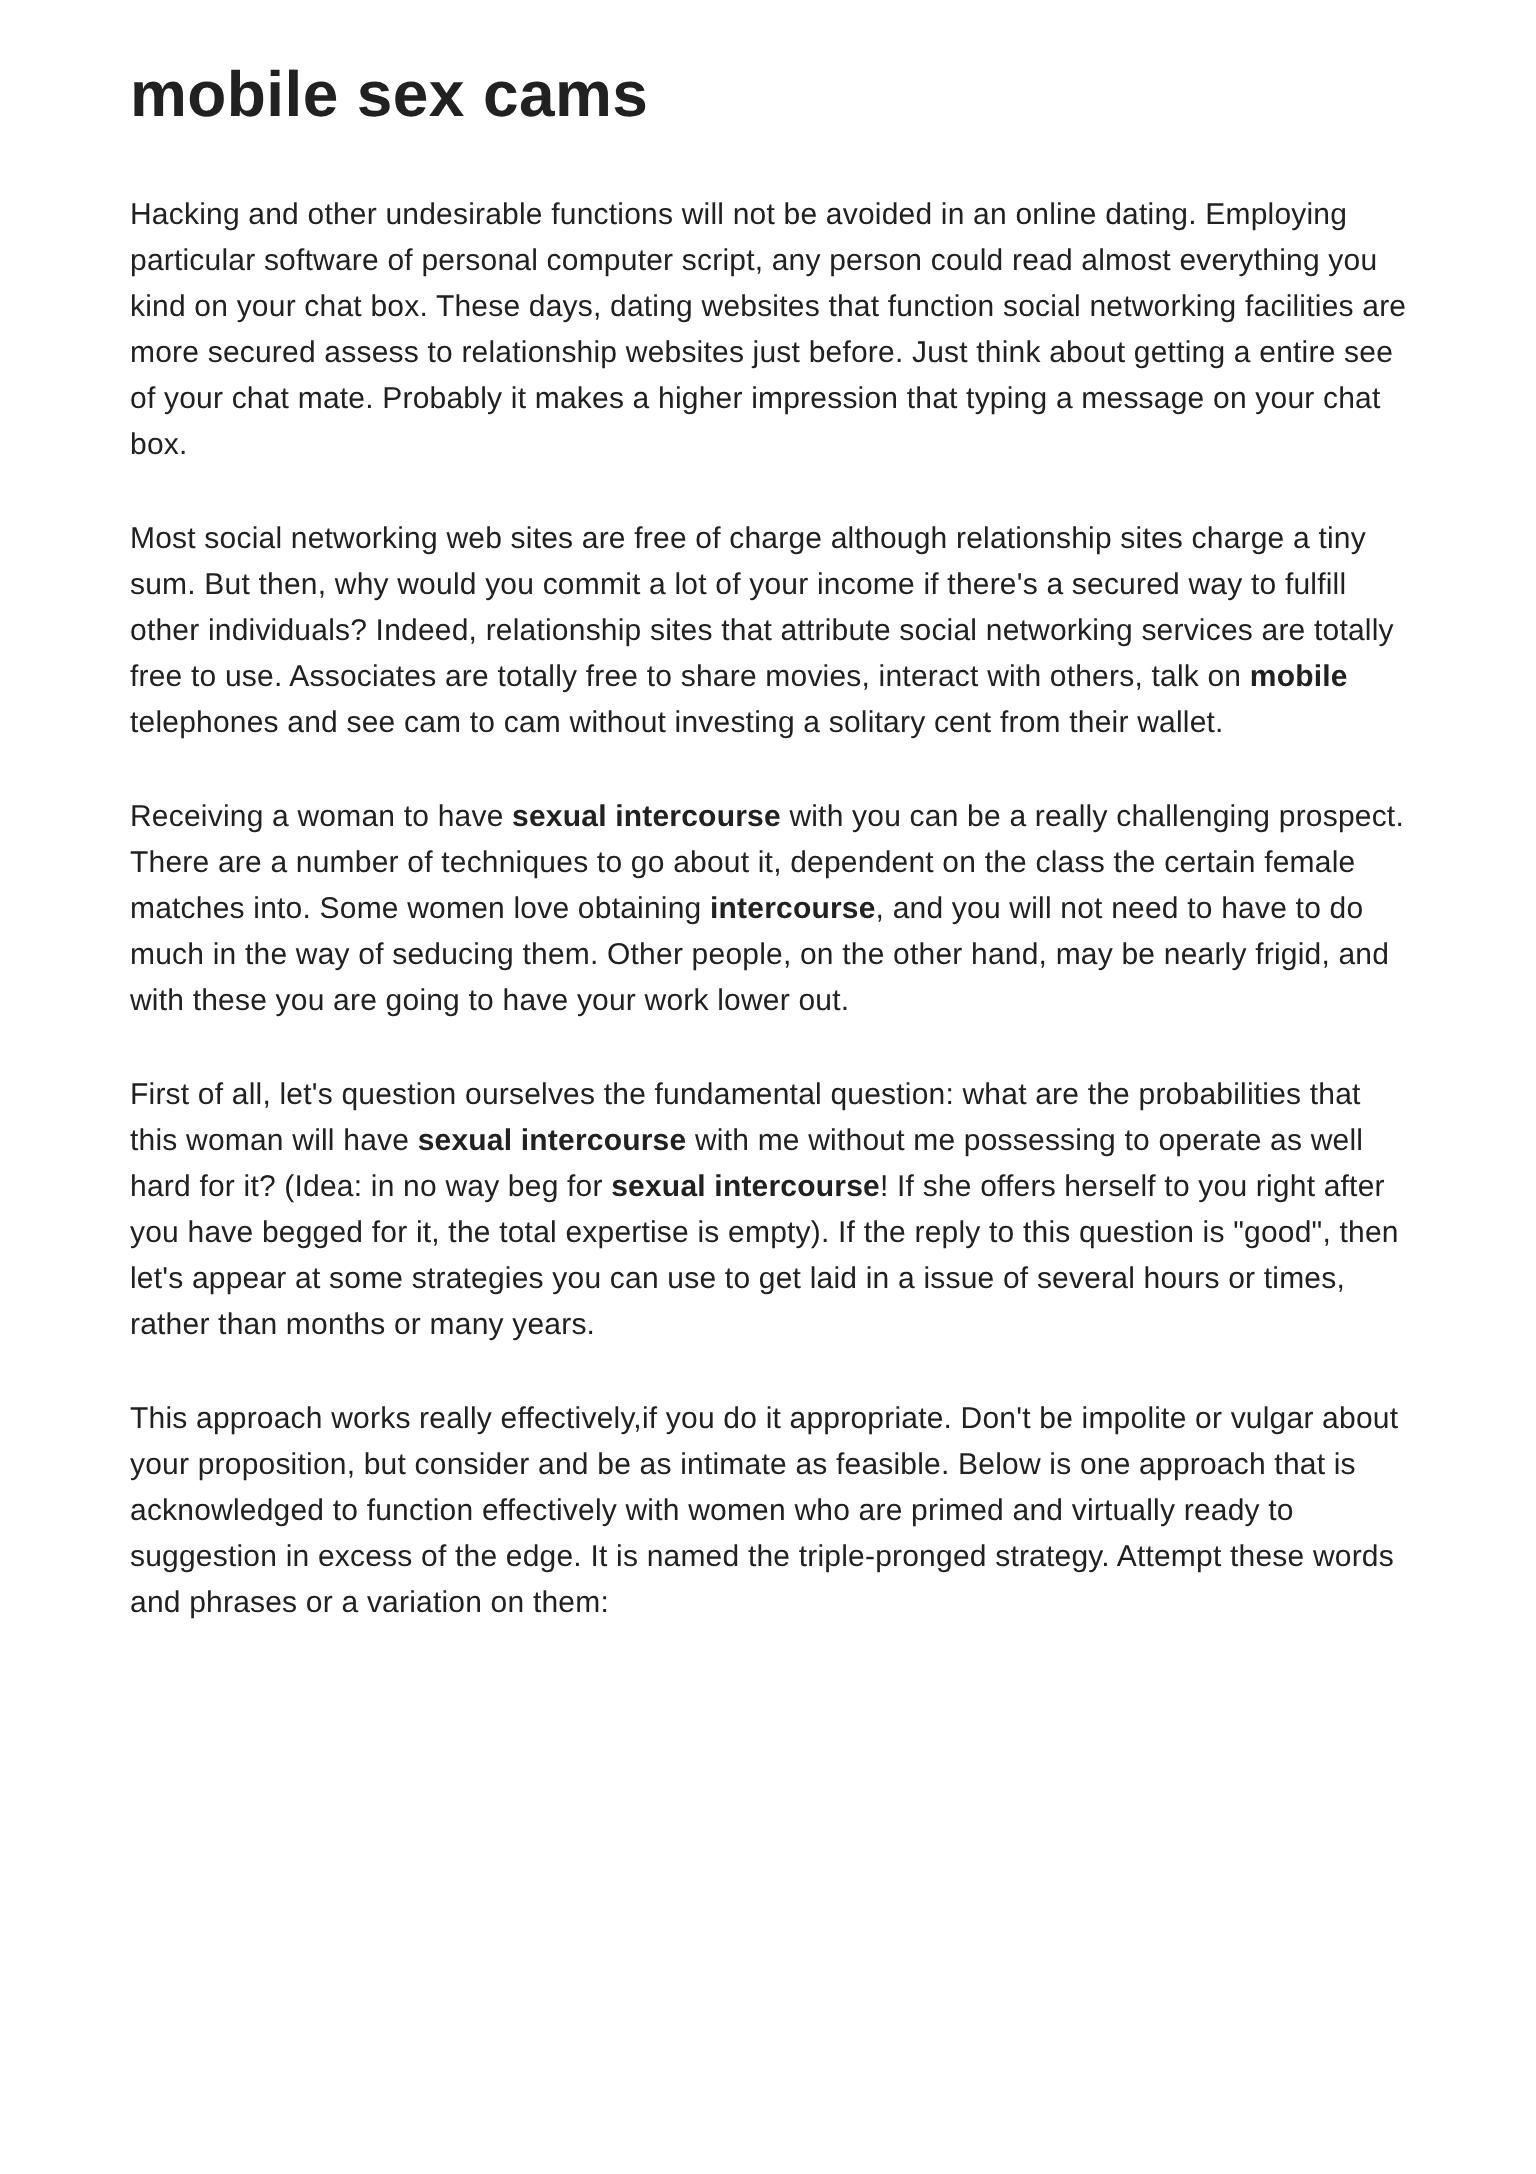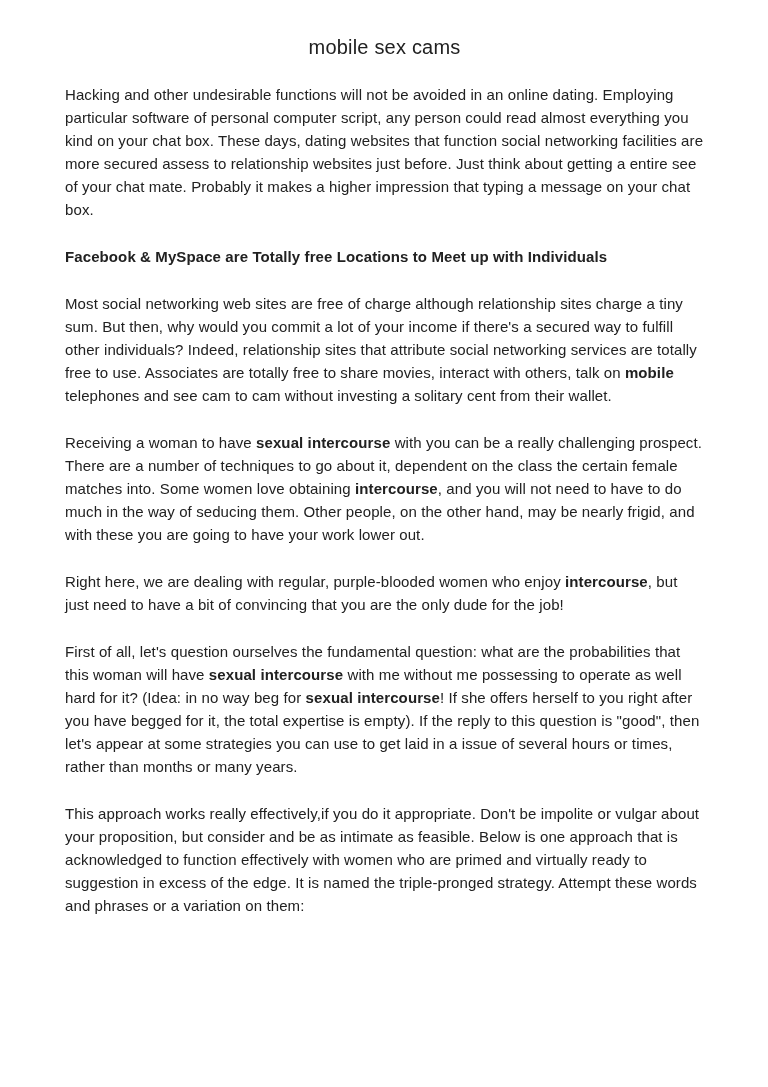--- a/index.html
+++ b/index.html
@@ -15,46 +15,43 @@
     color: #212121;
   }
   .page {
     box-sizing: border-box;
     width: 768px;
     height: 1087px;
     padding: 33px 64px 0 65px;
     background: #ffffff;
   }
   .doc-title {
-    font-size: 20px;
+    font-size: 32px;
     line-height: 28px;
-    font-weight: 400;
+    font-weight: 700;
     margin: 0;
     letter-spacing: 0.2px;
-    text-align: center;
   }
   .blocks .block {
     font-size: 15px;
     line-height: 23px;
     margin: 24px 0 0 0;
     letter-spacing: 0.1px;
   }
   .blocks .block:first-child {
-    margin-top: 22px;
+    margin-top: 35px;
   }
   .seg { font-weight: 400; }
   .seg.bold { font-weight: 700; }
 </style>
 </head>
 <body>
 
 <div class="page">
   <h1 class="doc-title">mobile sex cams</h1>
   <div class="blocks">
       <div class="block paragraph"><span class="seg">Hacking and other undesirable functions will not be avoided in an online dating. Employing particular software of personal computer script, any person could read almost everything you kind on your chat box. These days, dating websites that function social networking facilities are more secured assess to relationship websites just before. Just think about getting a entire see of your chat mate. Probably it makes a higher impression that typing a message on your chat box.</span></div>
-      <div class="block heading"><span class="seg bold">Facebook &amp; MySpace are Totally free Locations to Meet up with Individuals</span></div>
       <div class="block paragraph"><span class="seg">Most social networking web sites are free of charge although relationship sites charge a tiny sum. But then, why would you commit a lot of your income if there's a secured way to fulfill other individuals? Indeed, relationship sites that attribute social networking services are totally free to use. Associates are totally free to share movies, interact with others, talk on </span><span class="seg bold">mobile</span><span class="seg"> telephones and see cam to cam without investing a solitary cent from their wallet.</span></div>
       <div class="block paragraph"><span class="seg">Receiving a woman to have </span><span class="seg bold">sexual intercourse</span><span class="seg"> with you can be a really challenging prospect. There are a number of techniques to go about it, dependent on the class the certain female matches into. Some women love obtaining </span><span class="seg bold">intercourse</span><span class="seg">, and you will not need to have to do much in the way of seducing them. Other people, on the other hand, may be nearly frigid, and with these you are going to have your work lower out.</span></div>
-      <div class="block paragraph"><span class="seg">Right here, we are dealing with regular, purple-blooded women who enjoy </span><span class="seg bold">intercourse</span><span class="seg">, but just need to have a bit of convincing that you are the only dude for the job!</span></div>
       <div class="block paragraph"><span class="seg">First of all, let's question ourselves the fundamental question: what are the probabilities that this woman will have </span><span class="seg bold">sexual intercourse</span><span class="seg"> with me without me possessing to operate as well hard for it? (Idea: in no way beg for </span><span class="seg bold">sexual intercourse</span><span class="seg">! If she offers herself to you right after you have begged for it, the total expertise is empty). If the reply to this question is "good", then let's appear at some strategies you can use to get laid in a issue of several hours or times, rather than months or many years.</span></div>
       <div class="block paragraph"><span class="seg">This approach works really effectively,if you do it appropriate. Don't be impolite or vulgar about your proposition, but consider and be as intimate as feasible. Below is one approach that is acknowledged to function effectively with women who are primed and virtually ready to suggestion in excess of the edge. It is named the triple-pronged strategy. Attempt these words and phrases or a variation on them:</span></div>
     </div>
 </div>
 
 </body></html>

